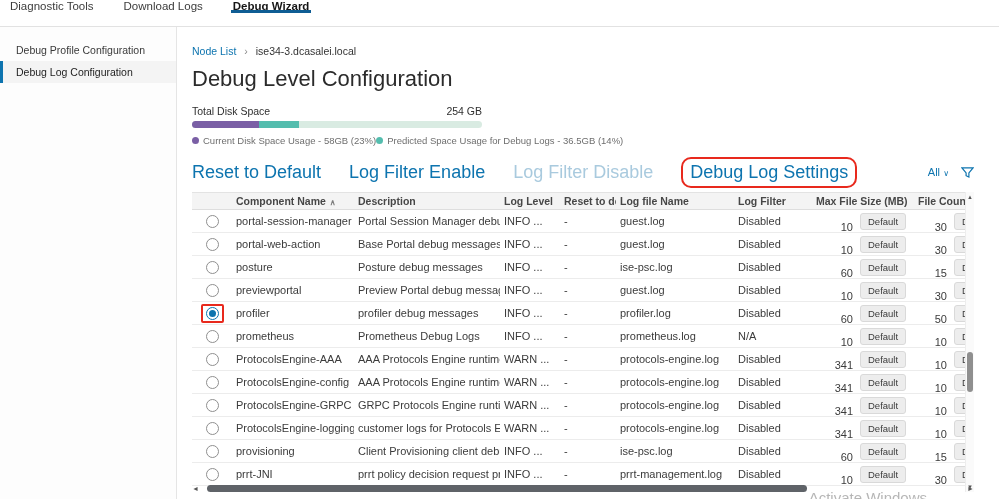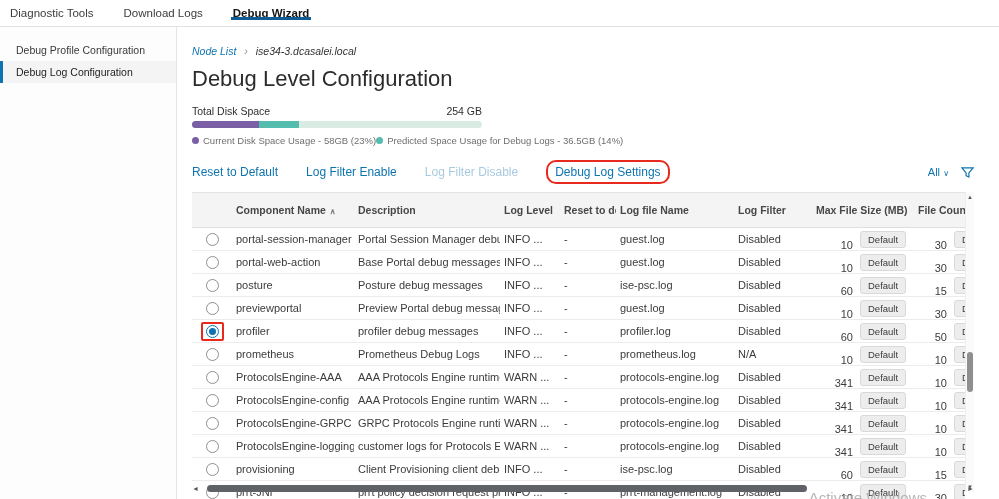--- a/index.html
+++ b/index.html
@@ -8,21 +8,21 @@
     font-family: "Liberation Sans", sans-serif;
     background: #ffffff;
     color: #333;
     position: relative;
     overflow: hidden;
   }
   
   .topnav {
     height: 27px;
     display: flex;
-    align-items: center;
+    align-items: flex-start;
     border-bottom: 1px solid #e2e2e2;
     padding-left: 8px;
     background: #fff;
   }
   .tab {
     font-size: 11.5px;
     color: #3c3c3c;
     display: flex;
     align-items: center;
     margin-right: 26px;
@@ -61,21 +61,21 @@
     background: #f4f4f4;
     color: #1d1d1d;
   }
   .main {
     flex: 1;
     padding: 18px 25px 0 15px;
     position: relative;
     min-width: 0;
   }
   
-  .breadcrumb { font-size: 10.5px; margin-bottom: 9px; font-style: italic; }
+  .breadcrumb { font-size: 10.5px; margin-bottom: 9px; }
   .breadcrumb a { color: #0d74af; text-decoration: none; cursor: pointer; }
   .breadcrumb .sep { color: #8a8a8a; margin: 0 5px; }
   .breadcrumb .cur { color: #333; }
   h1 { font-size: 22px; font-weight: 400; color: #2b2b2b; margin: 0 0 13px 0; }
   
   .disk { width: 290px; }
   .disk-top {
     display: flex;
     justify-content: space-between;
     font-size: 10.5px;
@@ -98,21 +98,21 @@
   .dot.teal { background: #54bdae; }
   
   .actions {
     display: flex;
     align-items: center;
     margin-top: 14px;
     margin-bottom: 8px;
     height: 24px;
   }
   .link {
-    font-size: 12px;
+    font-size: 18px;
     color: #0d74af;
     text-decoration: none;
     cursor: pointer;
     margin-right: 28px;
     white-space: nowrap;
   }
   .link.disabled { color: #a9cade; cursor: default; }
   .link.annotated {
     border: 2px solid #e8291d;
     border-radius: 10px;
@@ -127,21 +127,21 @@
   .table-wrap { display: flex; }
   .table { width: 788px; overflow: hidden; }
   .trow {
     display: grid;
     grid-template-columns: 40px 122px 146px 60px 56px 118px 78px 44px 60px 34px 40px;
     align-items: center;
     height: 23px;
     border-bottom: 1px solid #ececec;
   }
   .thead {
-    height: 36px;
+    height: 18px;
     background: #f4f4f4;
     border-top: 1px solid #e3e3e3;
     border-bottom: 1px solid #dedede;
   }
   .th {
     font-size: 10.5px;
     font-weight: bold;
     color: #474747;
     white-space: nowrap;
     overflow: hidden;

